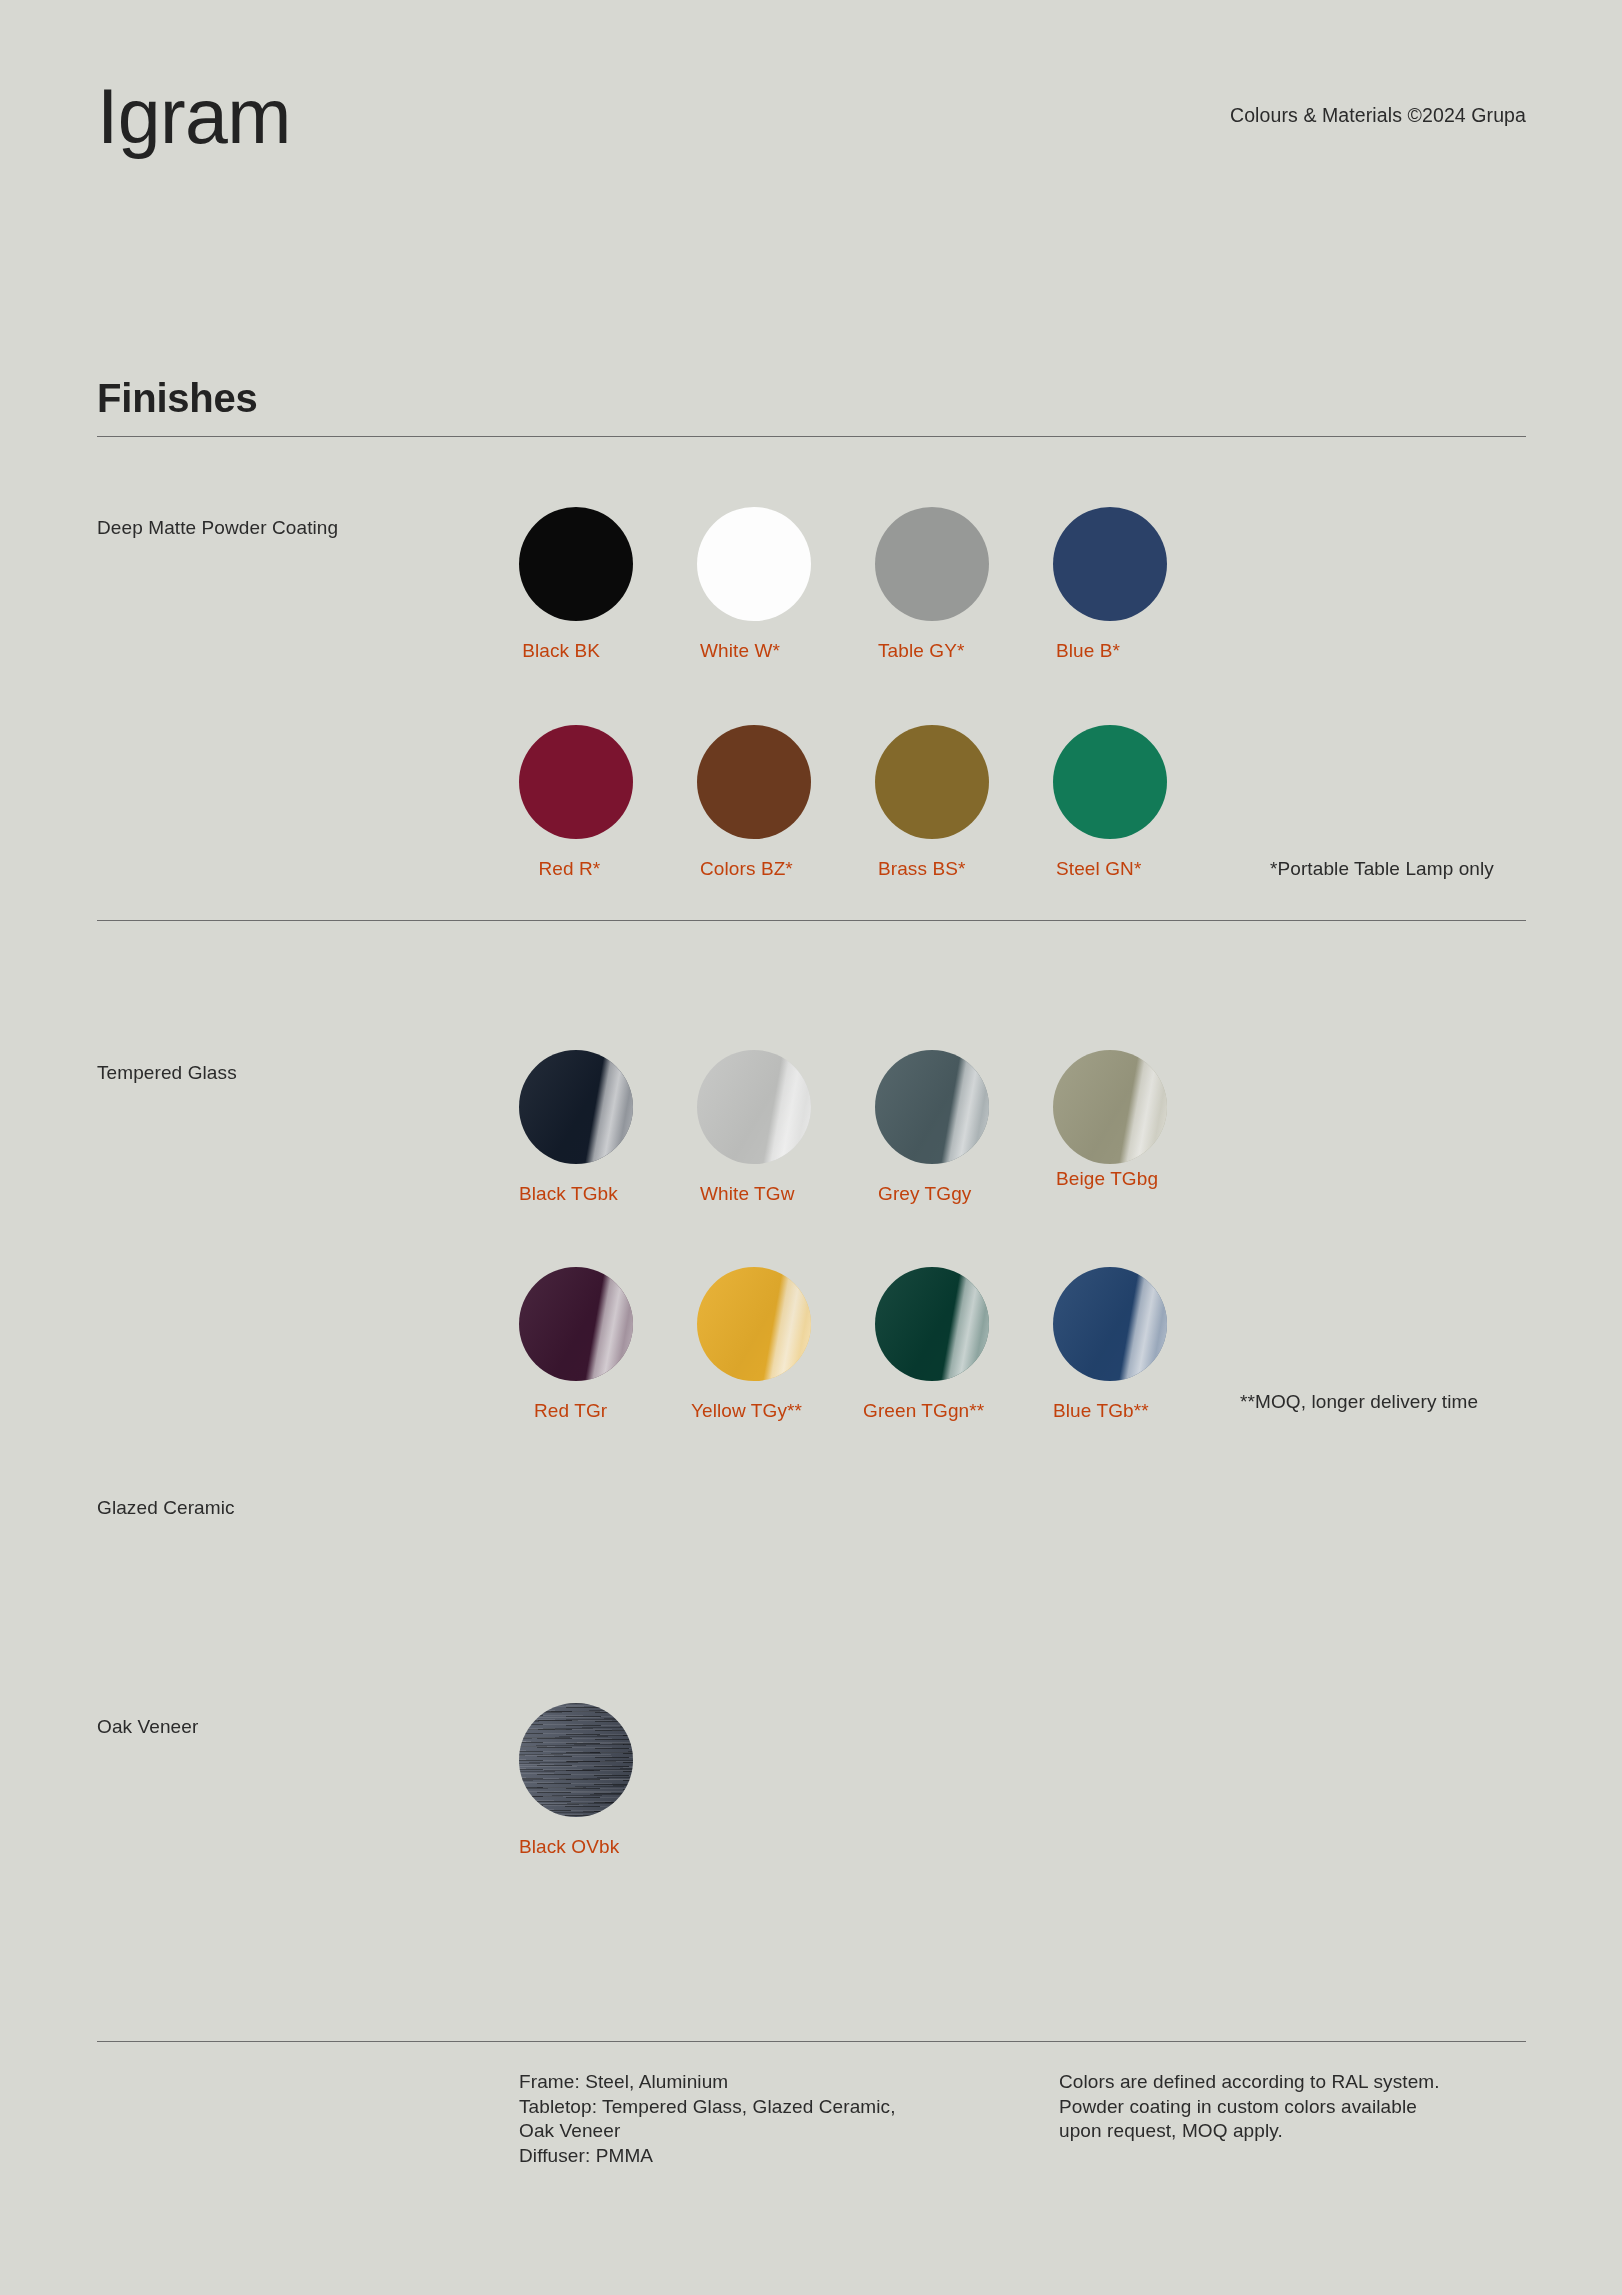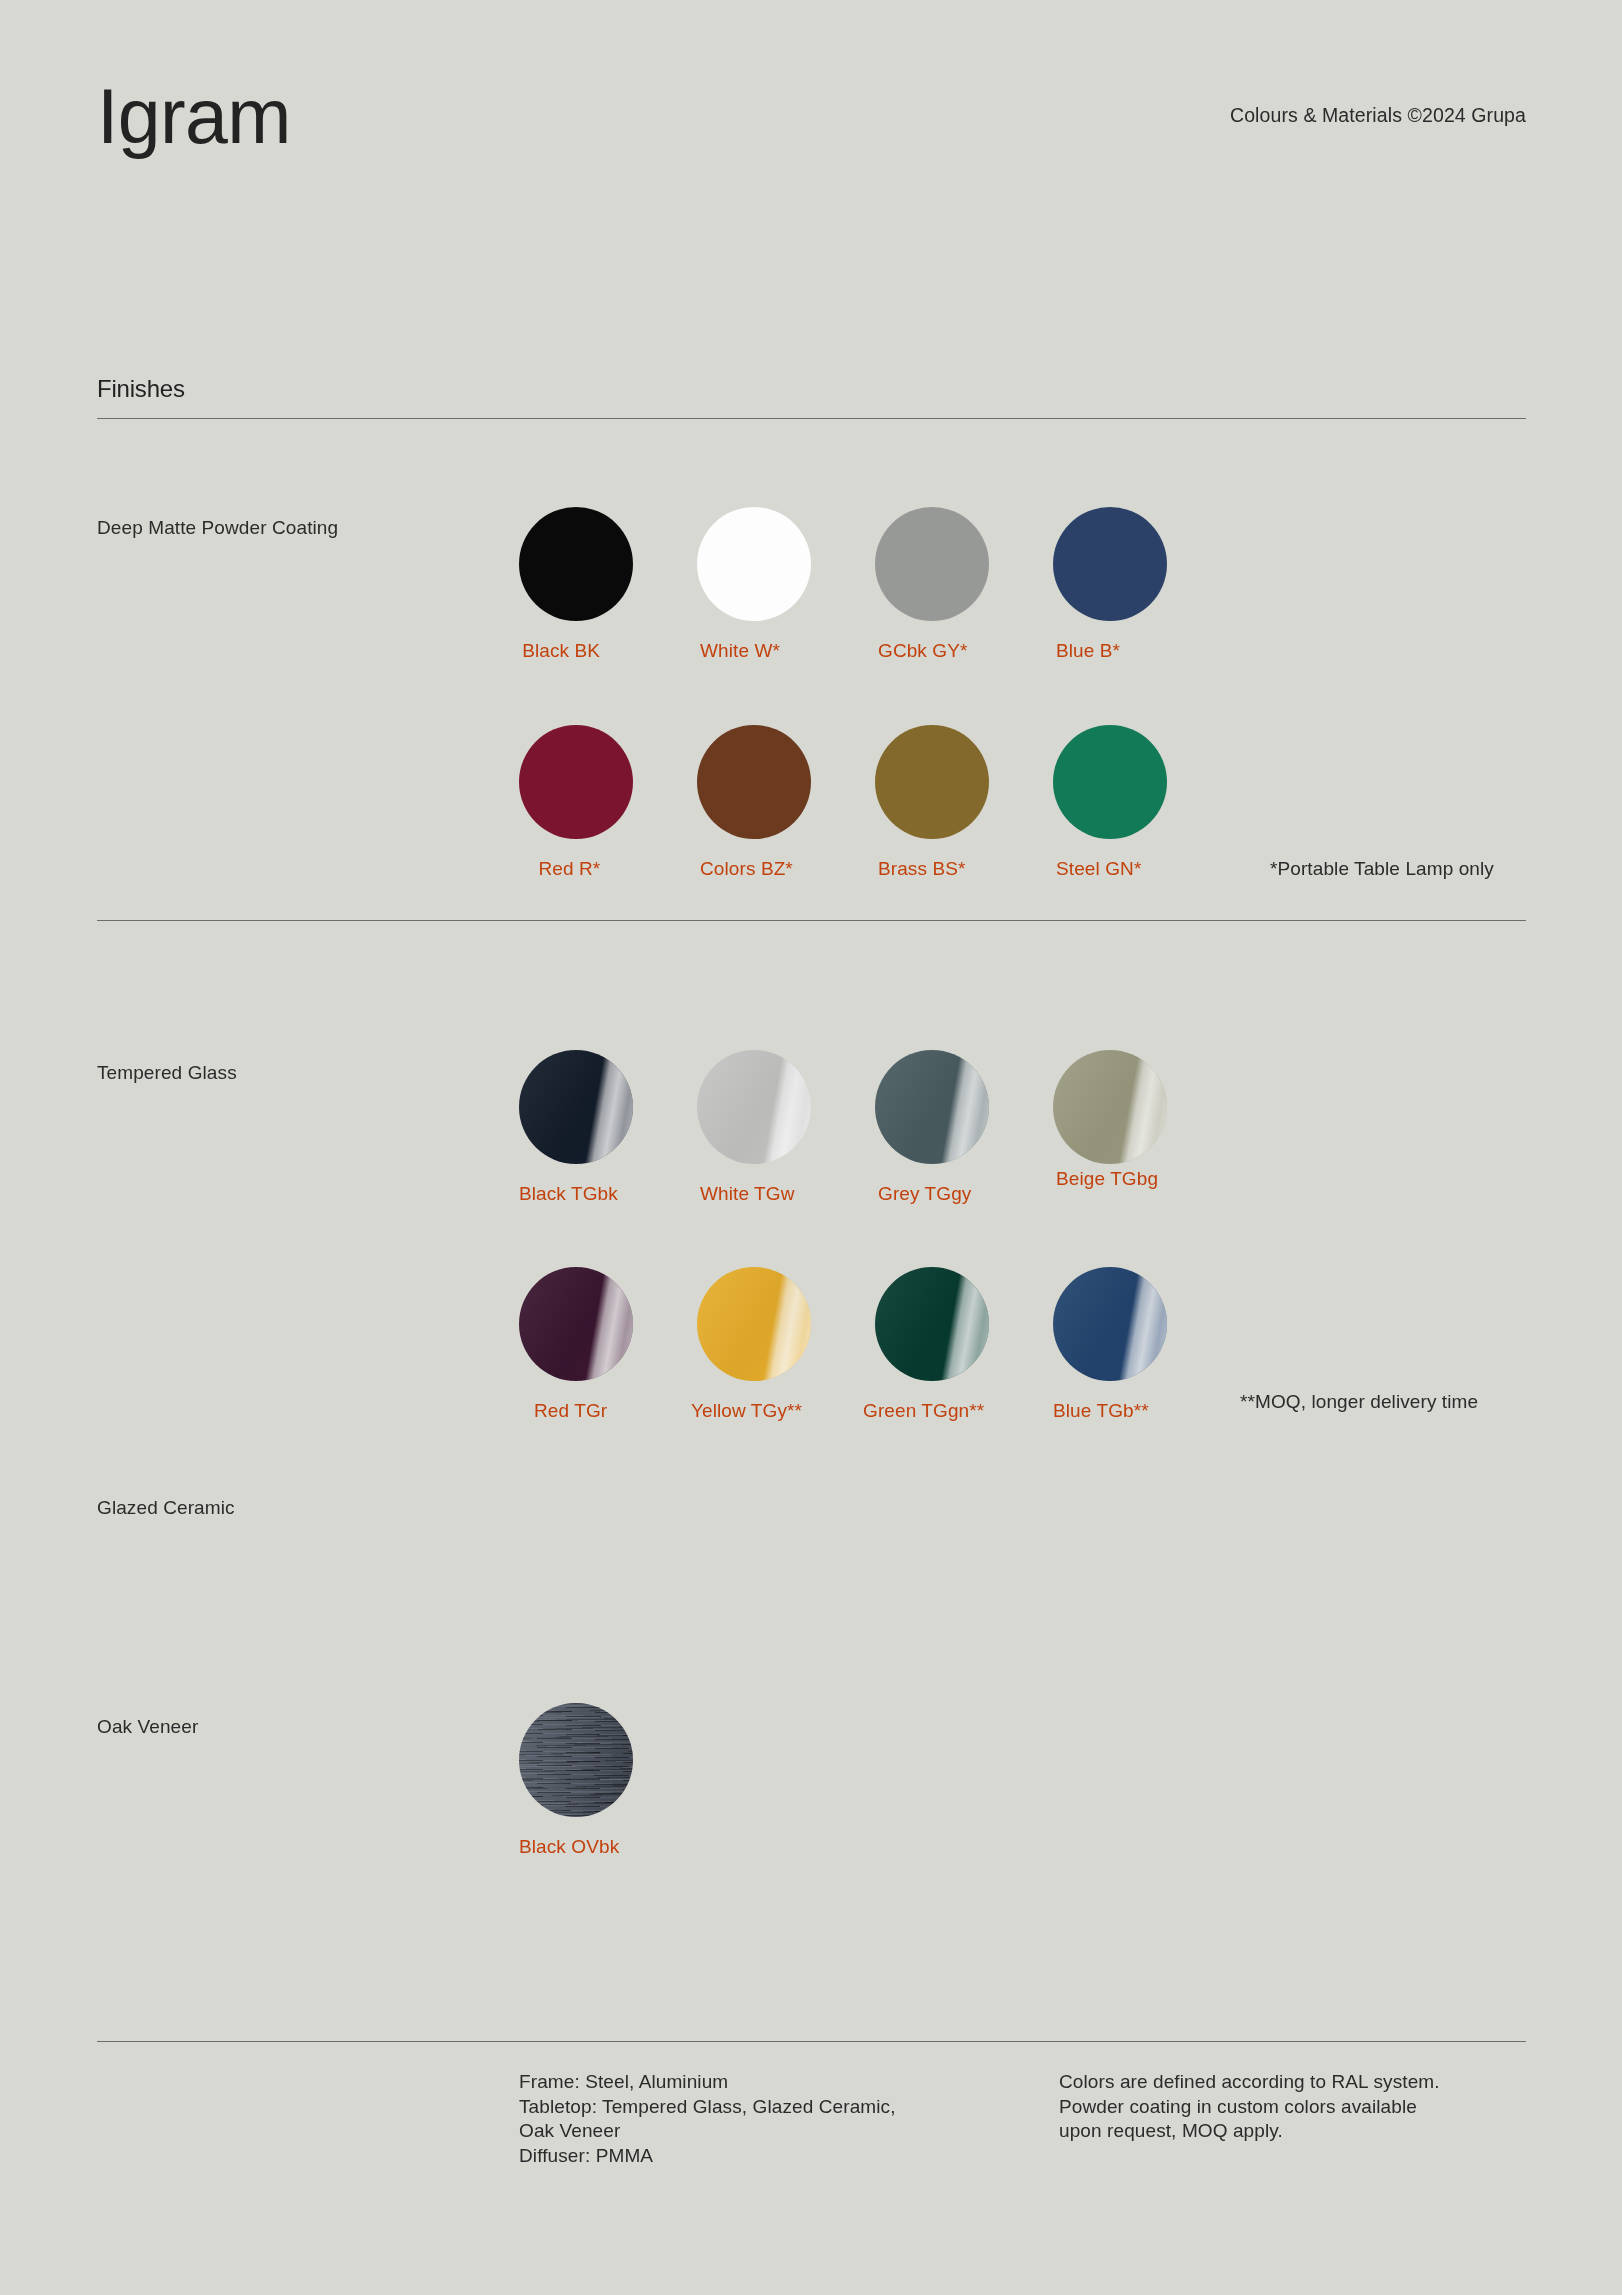--- a/index.html
+++ b/index.html
@@ -19,21 +19,21 @@
     line-height:1; color:#232323; margin:0;
   }
   .copyright {
     position:absolute; right:0; top:26px;
     font-size:19.5px; color:#2b2b2b; letter-spacing:0.1px; white-space:nowrap;
   }
 
   
   .section-head { position:absolute; left:97px; right:97px; }
   .section-title {
-    font-size:24px; font-weight:400; color:#232323; line-height:1.1;
+    font-size:40px; font-weight:700; color:#232323; line-height:1.1;
     letter-spacing:-0.2px; margin:0 0 15.6px 0;
   }
   .rule { height:1.3px; background:#6d6d6d; width:100%; }
 
   .row-label {
     position:absolute; left:97px;
     font-size:19px; color:#2b2b2b; letter-spacing:0.1px;
   }
 
   
@@ -121,21 +121,21 @@
   <div class="row-label" style="top:517px;">Deep Matte Powder Coating</div>
 
   <div class="swatch-row" style="top:507px; height:195px; width:1040px;">
     <div class="swatch" style="left:0px;   top:0px; background:#0a0a0a;"></div>
     <div class="swatch" style="left:178px; top:0px; background:#fdfdfd;"></div>
     <div class="swatch" style="left:356px; top:0px; background:#979997;"></div>
     <div class="swatch" style="left:534px; top:0px; background:#2b4168;"></div>
 
     <div class="swatch-label" style="left:3.2px;   top:133px;">Black BK</div>
     <div class="swatch-label" style="left:181px; top:133px;">White W*</div>
-    <div class="swatch-label" style="left:359px; top:133px;">GCbk GY*</div>
+    <div class="swatch-label" style="left:359px; top:133px;">Table GY*</div>
     <div class="swatch-label" style="left:537px; top:133px;">Blue B*</div>
   </div>
 
   <div class="swatch-row" style="top:725px; height:195px; width:1040px;">
     <div class="swatch" style="left:0px;   top:0px; background:#7b142f;"></div>
     <div class="swatch" style="left:178px; top:0px; background:#6b3a1f;"></div>
     <div class="swatch" style="left:356px; top:0px; background:#83692b;"></div>
     <div class="swatch" style="left:534px; top:0px; background:#127a57;"></div>
 
     <div class="swatch-label" style="left:19.5px;  top:133px;">Red R*</div>

